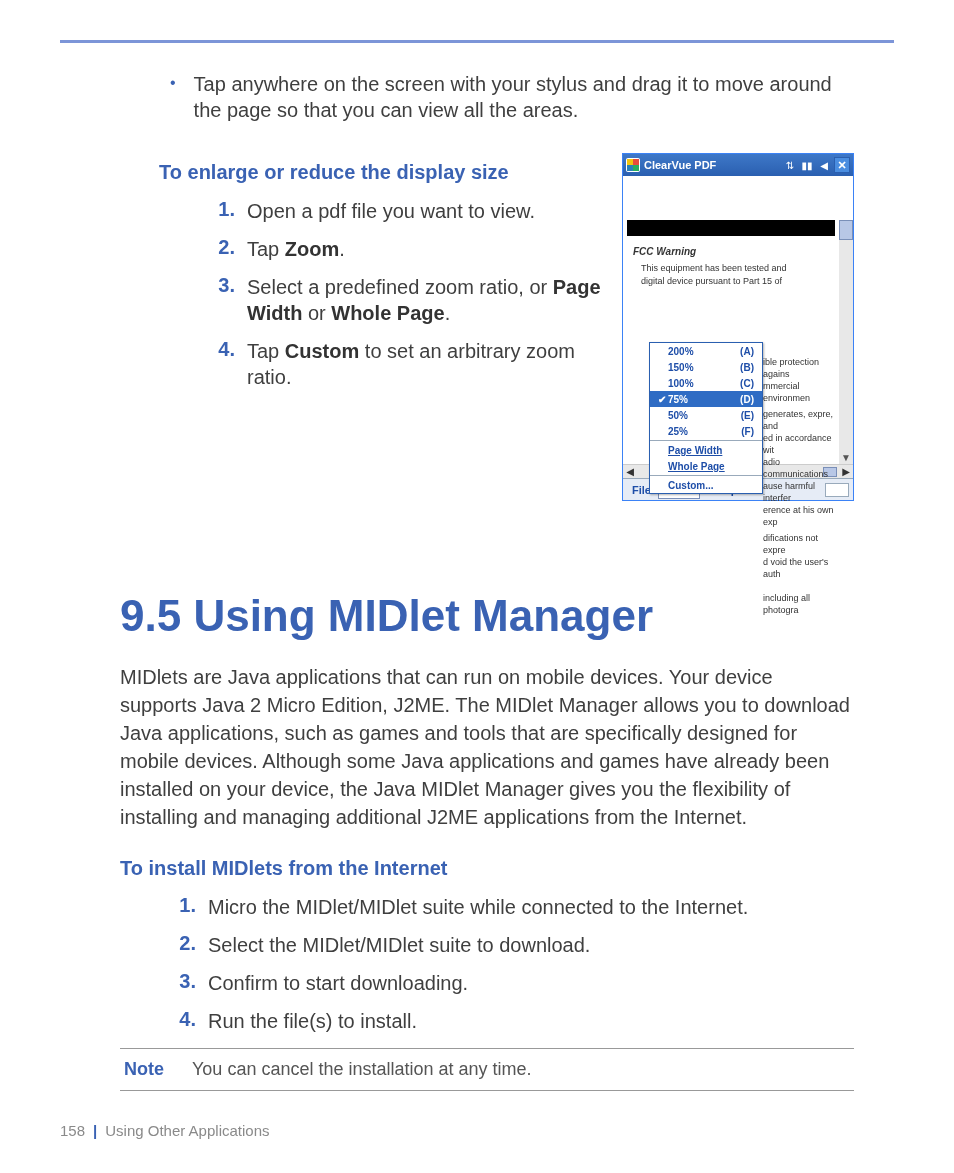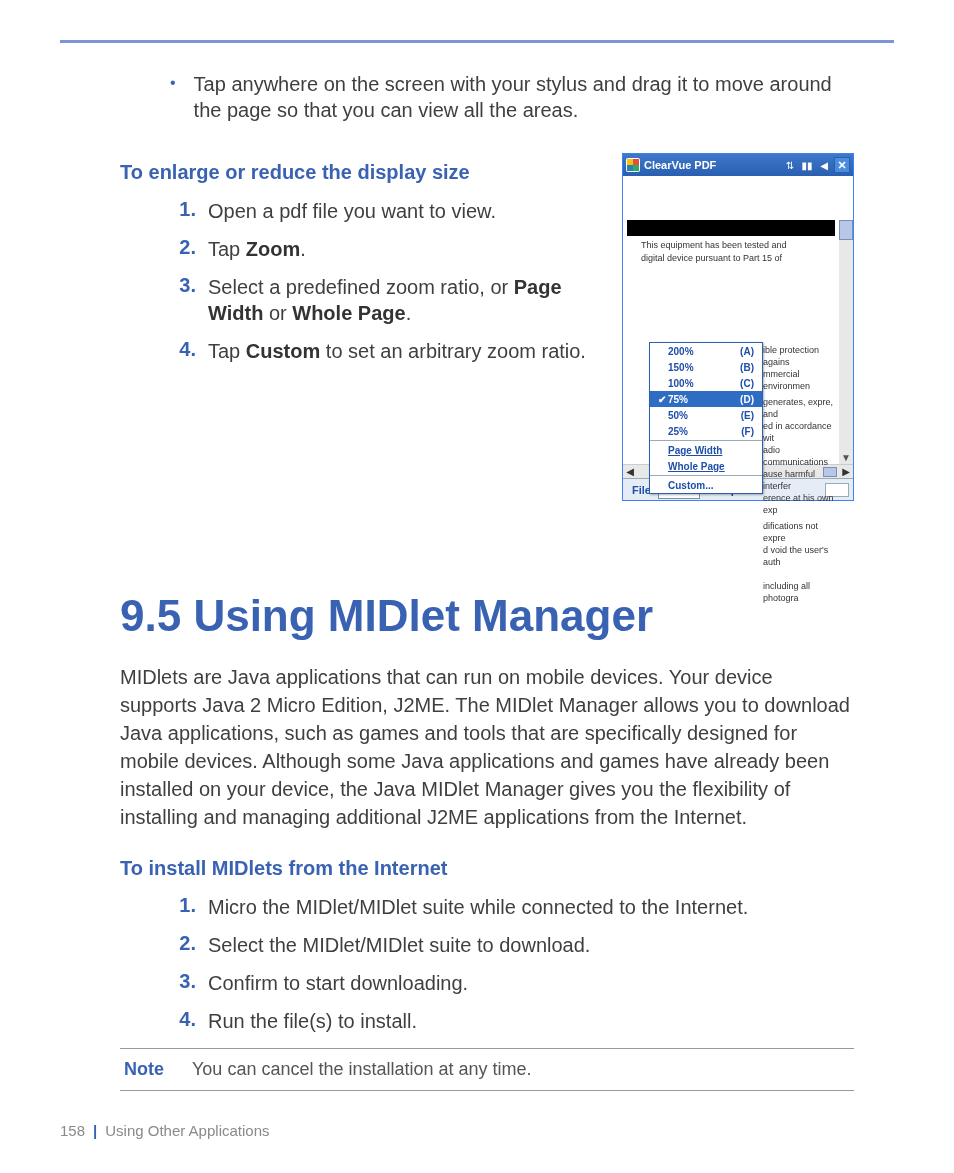--- a/index.html
+++ b/index.html
@@ -14,21 +14,21 @@
   }
   .top-rule {
     border-top: 3px solid #7c95d8;
     margin: 0 0 28px 0;
   }
   .content-pad { padding: 0 40px 0 60px; }
   .bullet-block { padding-left: 50px; margin-bottom: 30px; }
   .bullet-row { display: flex; gap: 18px; margin-bottom: 8px; }
   .bullet-dot { color: #3a62b3; font-size: 16px; line-height: 24px; }
   .bullet-text { font-size: 20px; line-height: 26px; }
-  .two-col { display: flex; gap: 6px; }
+  .two-col { display: flex; gap: 6px; margin-left: 39px; }
   .left-col { flex: 1 1 auto; }
   .right-col { flex: 0 0 auto; }
   h4.subhead {
     color: #3a62b3;
     font-size: 20px;
     font-weight: bold;
     margin: 8px 0 14px 0;
   }
   ol.num { list-style: none; padding-left: 50px; }
   ol.num li { display: flex; gap: 12px; margin-bottom: 12px; }
@@ -108,21 +108,21 @@
     display: flex; justify-content: space-between; align-items: center;
     padding: 2px 8px; font-size: 10px; font-weight: bold; color: #1e4ea8;
     height: 16px;
   }
   .menu-row.sel { background: #2f6cc4; color: #fff; }
   .menu-row .check { width: 10px; display:inline-block; }
   .menu-row .mlabel { flex:1; }
   .menu-row .mkey { }
   .menu-sep { border-top: 1px solid #9ab; margin: 1px 0; }
   .behind-text {
-    position: absolute; left: 140px; top: 124px; right: 4px;
+    position: absolute; left: 140px; top: 136px; right: 4px;
     font-size: 9px; color:#333; line-height: 12px;
   }
   .scroll-tri { position:absolute; right:-14px; bottom:0; width:14px; height:14px; display:flex; align-items:center; justify-content:center; color:#555; background:#e8e8e8; }
   .hscroll { height: 14px; background:#e8e8e8; display:flex; align-items:center; border-top:1px solid #ccc; }
   .hscroll .hleft, .hscroll .hright { width:14px; height:14px; display:flex; align-items:center; justify-content:center; color:#333; }
   .hscroll .htrack { flex:1; }
   .hscroll .hthumb { width: 14px; height: 10px; background:#b8c7e6; border:1px solid #7a8fb8; margin-left:auto; margin-right:2px; }
   .menubar { background:#e6ecf6; border-top:1px solid #9ab; display:flex; align-items:center; height: 22px; padding: 0 4px; gap: 2px; }
   .menubar .mitem { font-size: 11px; font-weight: bold; color:#1e4ea8; padding: 2px 5px; }
   .menubar .mitem.active { background:#fff; border:1px solid #7a8fb8; }
@@ -179,20 +179,21 @@
           <span class="tb-icons">
             <span class="tb-icon">⇅</span>
             <span class="tb-icon">▮▮</span>
             <span class="tb-icon">◀</span>
             <span class="close-btn">✕</span>
           </span>
         </div>
         <div class="doc-area">
           <div class="scroll-thumb-v"></div>
           <div class="black-bar"></div>
+          <div class="fcc">FCC Warning</div>
           <div class="smalltext">This equipment has been tested and</div>
           <div class="smalltext">digital device pursuant to Part 15 of</div>
 
           <div class="behind-text">
             <div>ible protection agains</div>
             <div>mmercial environmen</div>
             <div style="height:4px"></div>
             <div>generates, expre, and</div>
             <div>ed in accordance wit</div>
             <div>adio communications</div>

